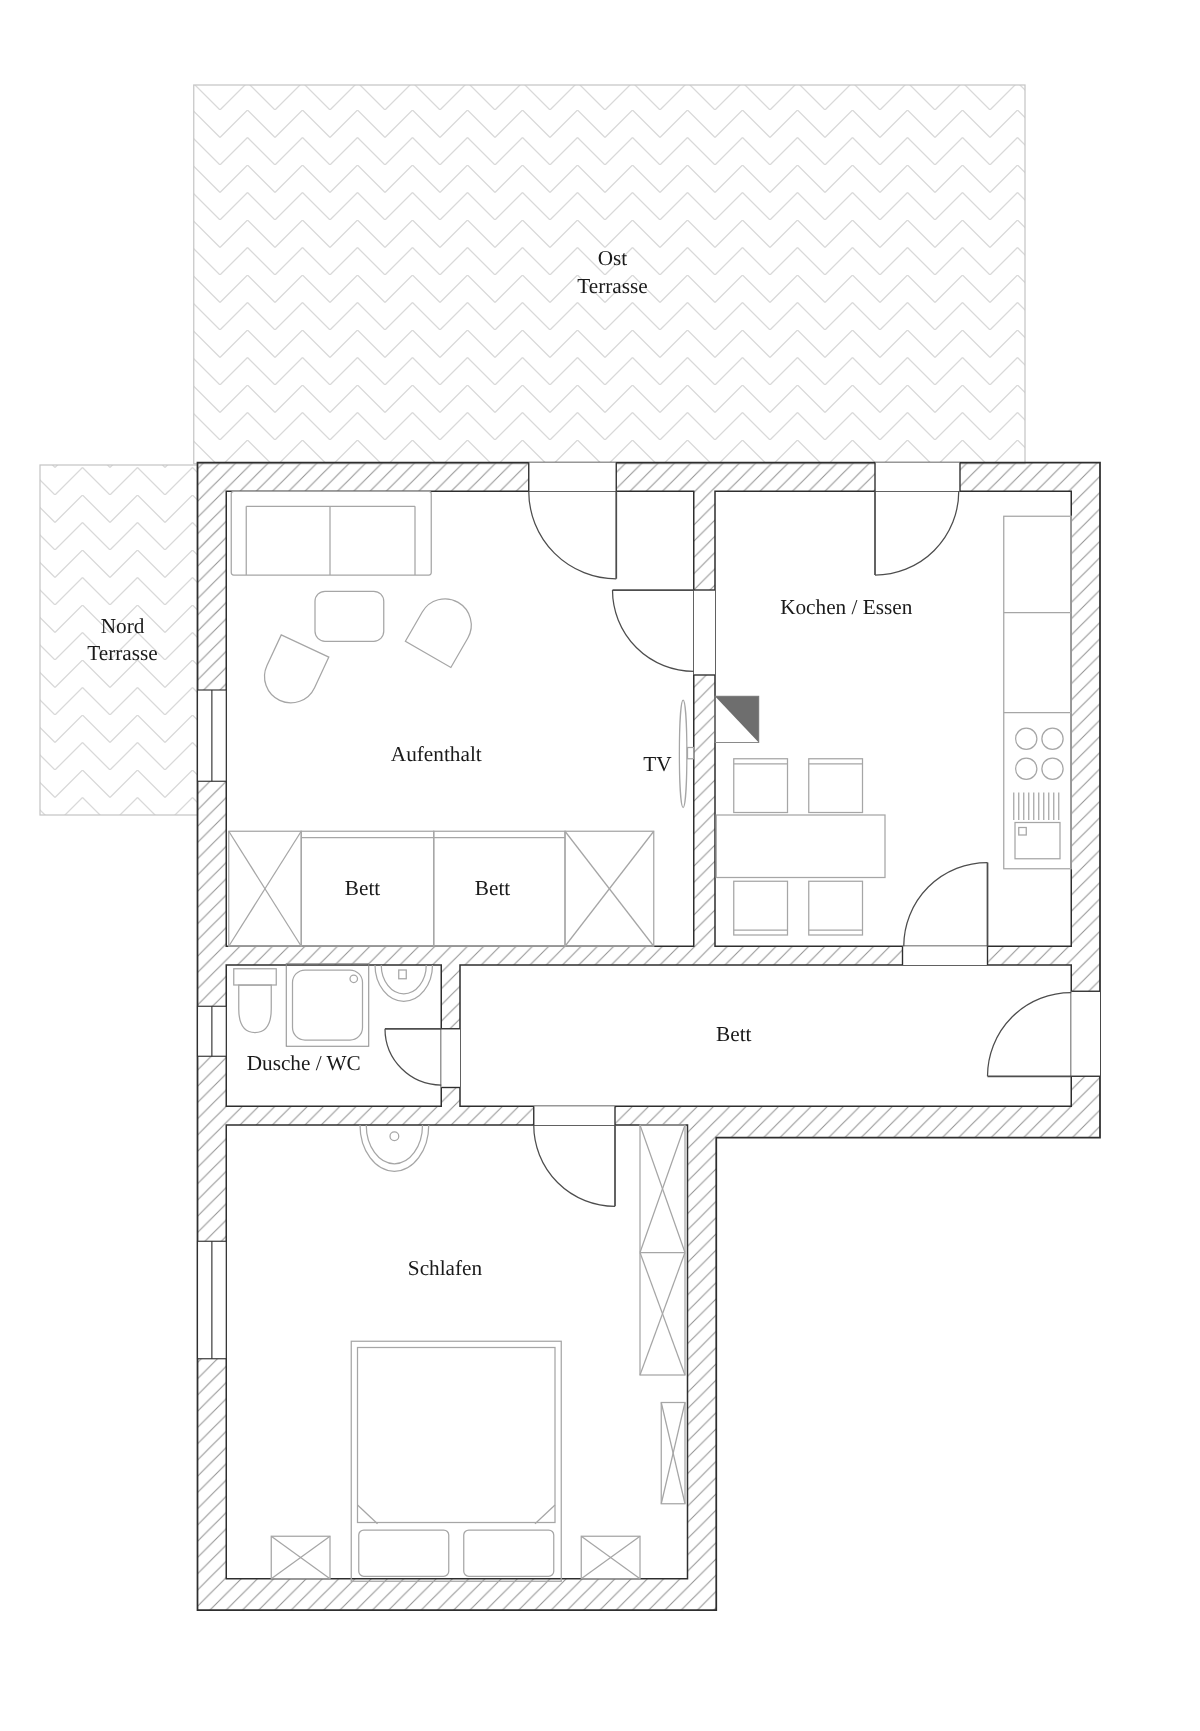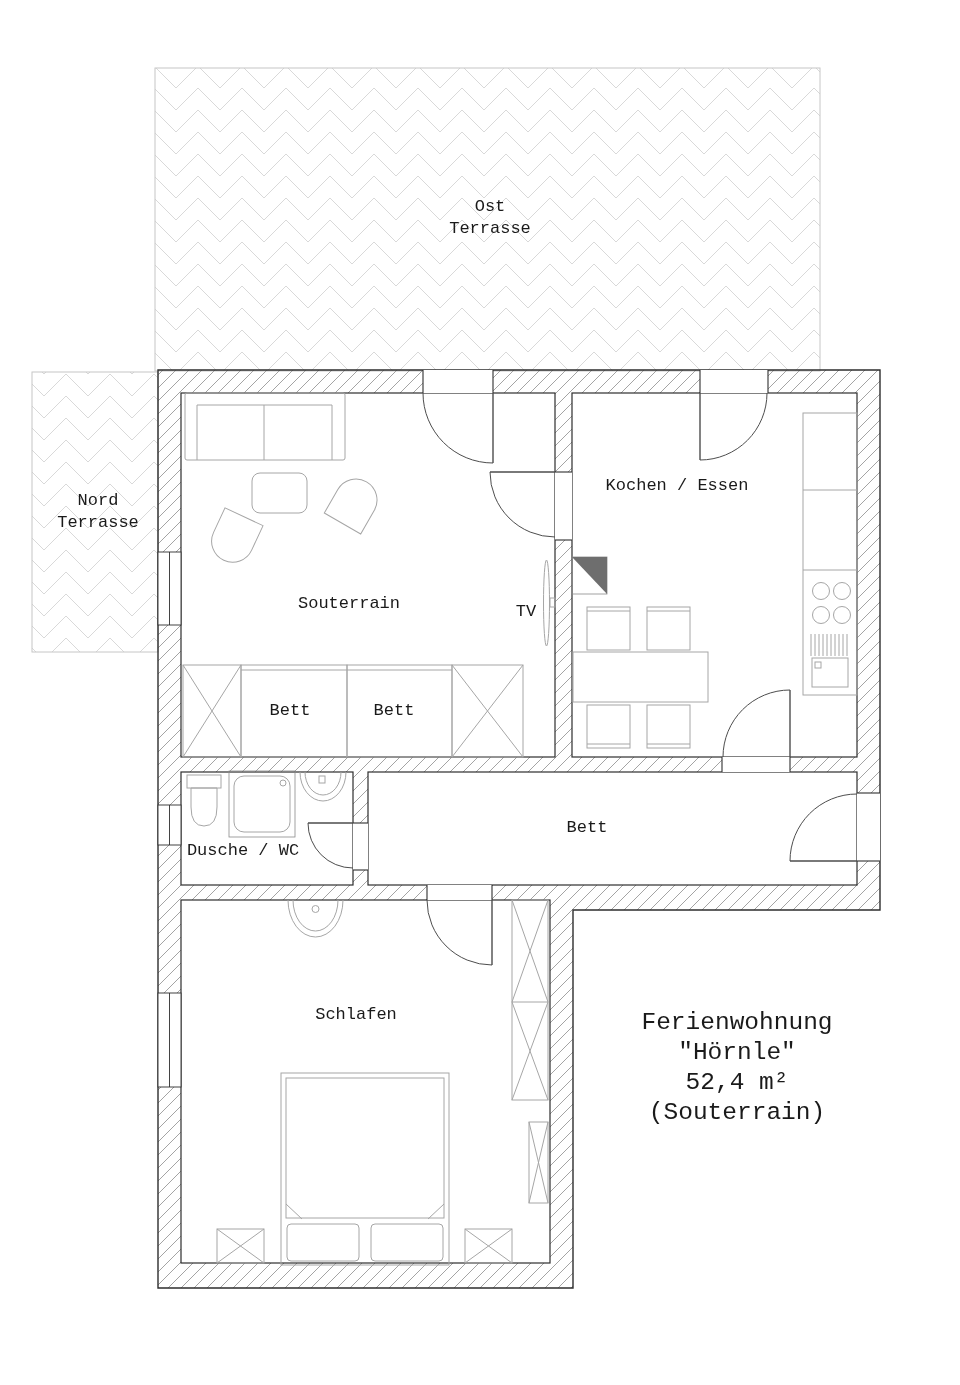--- a/index.html
+++ b/index.html
@@ -2,21 +2,21 @@
 <html style="--outline: #2e2e2e; --door: #4d4d4d; --furniture: #a6a6a6; --wall-hatch: #949494; --terrace-line: #d9d9d9; --terrace-border: #c6c6c6; --accent-dark: #6e6e6e; --text: #1a1a1a; --background: #ffffff;"><head>
 <meta charset="utf-8">
 <style>
   :root{
     --outline:#2e2e2e; --door:#4d4d4d; --furniture:#a6a6a6; --wall-hatch:#949494;
     --terrace-line:#d9d9d9; --terrace-border:#c6c6c6; --accent-dark:#6e6e6e;
     --text:#1a1a1a; --background:#ffffff;
   }
   html,body{margin:0;padding:0;background:#fff;}
   #stage{position:relative;width:960px;height:1385px;background:var(--background);overflow:hidden;
-         font-family:Liberation Mono, monospace;}
+         font-family:Liberation Serif, serif;}
   #plan-svg{position:absolute;left:0;top:0;}
   .terr{fill:url(#herr);stroke:var(--terrace-border);stroke-width:1;}
   .foot{fill:url(#hatch);stroke:var(--outline);stroke-width:1.4;}
   .room{fill:#fff;stroke:var(--outline);stroke-width:1.2;}
   .open{fill:#fff;stroke:none;}
   .jamb{stroke:var(--outline);stroke-width:1.1;}
   .win{fill:#fff;stroke:var(--outline);stroke-width:0.9;}
   .winl{stroke:var(--outline);stroke-width:0.9;}
   .door{stroke:var(--door);stroke-width:1.4;fill:none;}
   .arc{stroke:var(--door);stroke-width:1;fill:none;}
@@ -257,29 +257,23 @@
 </svg>
 
 <div class="lbl two" style="left:490px;top:218px;">
   <span style="display:block">Ost</span>
   <span style="display:block">Terrasse</span>
 </div>
 <div class="lbl two" style="left:98px;top:512px;">
   <span style="display:block">Nord</span>
   <span style="display:block">Terrasse</span>
 </div>
-<div class="lbl" style="left:349px;top:604px;">Souterrain</div>
+<div class="lbl" style="left:349px;top:604px;">Aufenthalt</div>
 <div class="lbl" style="left:526px;top:612px;">TV</div>
 <div class="lbl" style="left:677px;top:486px;">Kochen / Essen</div>
 <div class="lbl" style="left:290px;top:711px;">Bett</div>
 <div class="lbl" style="left:394px;top:711px;">Bett</div>
 <div class="lbl" style="left:243px;top:851px;text-align:right;">Dusche / WC</div>
 <div class="lbl" style="left:587px;top:828px;">Bett</div>
 <div class="lbl" style="left:356px;top:1015px;">Schlafen</div>
 
-<div class="lbl caption" style="left:737px;top:1068px;">
-  <span style="display:block">Ferienwohnung</span>
-  <span style="display:block">"Hörnle"</span>
-  <span style="display:block">52,4 m²</span>
-  <span style="display:block">(Souterrain)</span>
+
 </div>
 
-</div>
-
 </body></html>

